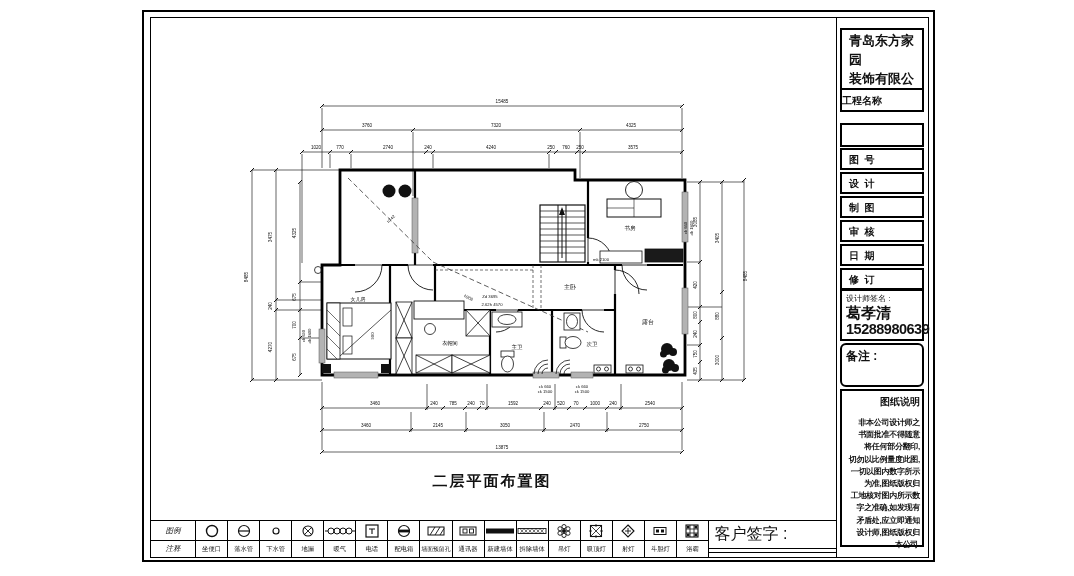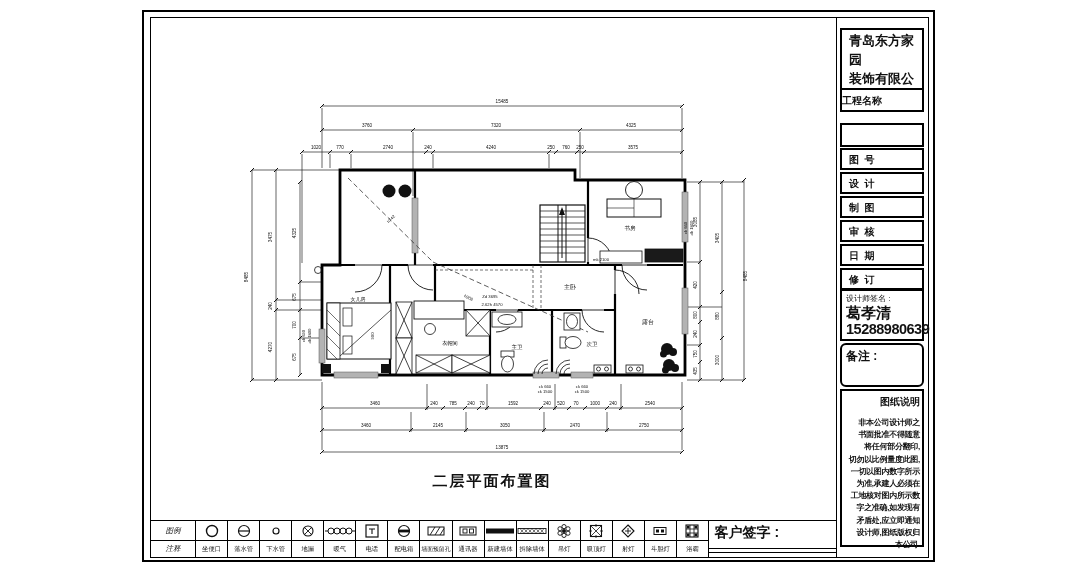--- a/index.html
+++ b/index.html
@@ -30,21 +30,21 @@
   .tb-instr .ln{line-height:12.2px;letter-spacing:-.3px;white-space:nowrap;}
   
   .legend{left:150px;top:520px;width:559px;height:38px;border:1.5px solid #000;box-sizing:border-box;display:flex;background:#fff;}
   .lcol{flex:1 1 0;border-right:1px solid #000;display:flex;flex-direction:column;min-width:0;}
   .lcol:last-child{border-right:none;}
   .lcol0{flex:0 0 44px;font-style:italic;}
   .lsym{height:19px;border-bottom:1px solid #000;display:flex;align-items:center;justify-content:center;}
   .llab{height:16px;display:flex;align-items:center;justify-content:center;font-size:6.3px;white-space:nowrap;}
   .lhead{font-size:7.5px;}
   .cust{left:707.5px;top:520px;width:129px;height:38px;border:1.5px solid #000;box-sizing:border-box;background:#fff;}
-  .cust .cl{font-size:14px;font-weight:bold;padding:3px 0 0 6px;}
+  .cust .cl{font-size:16px;font-weight:normal;padding:3px 0 0 6px;}
   .cust .sig1{position:absolute;left:0;right:0;top:27px;border-top:1px solid #000;}
   .cust .sig2{position:absolute;left:0;right:0;top:31px;border-top:1px solid #000;}
 </style>
 </head>
 <body>
 
 <div class="abs outer-frame"></div>
 <div class="abs inner-frame"></div>
 
 <svg class="abs" style="left:150px;top:17px;width:686px;height:503px" viewBox="150 17 686 503">
@@ -462,20 +462,20 @@
   </div>
   <div class="tbc tb-note">备注 :</div>
 
   <div class="tbc tb-instr">
     <div class="it">图纸说明</div>
     <div class="ln">非本公司设计师之</div>
     <div class="ln">书面批准不得随意</div>
     <div class="ln">将任何部分翻印,</div>
     <div class="ln">切勿以比例量度此图,</div>
     <div class="ln">一切以图内数字所示</div>
-    <div class="ln">为准,承建人必须在</div>
+    <div class="ln">为准,图纸版权归</div>
     <div class="ln">工地核对图内所示数</div>
     <div class="ln">字之准确,如发现有</div>
     <div class="ln">矛盾处,应立即通知</div>
     <div class="ln">设计师,图纸版权归</div>
     <div class="ln">本公司.</div>
   </div>
 </div>
 
 </body></html>

